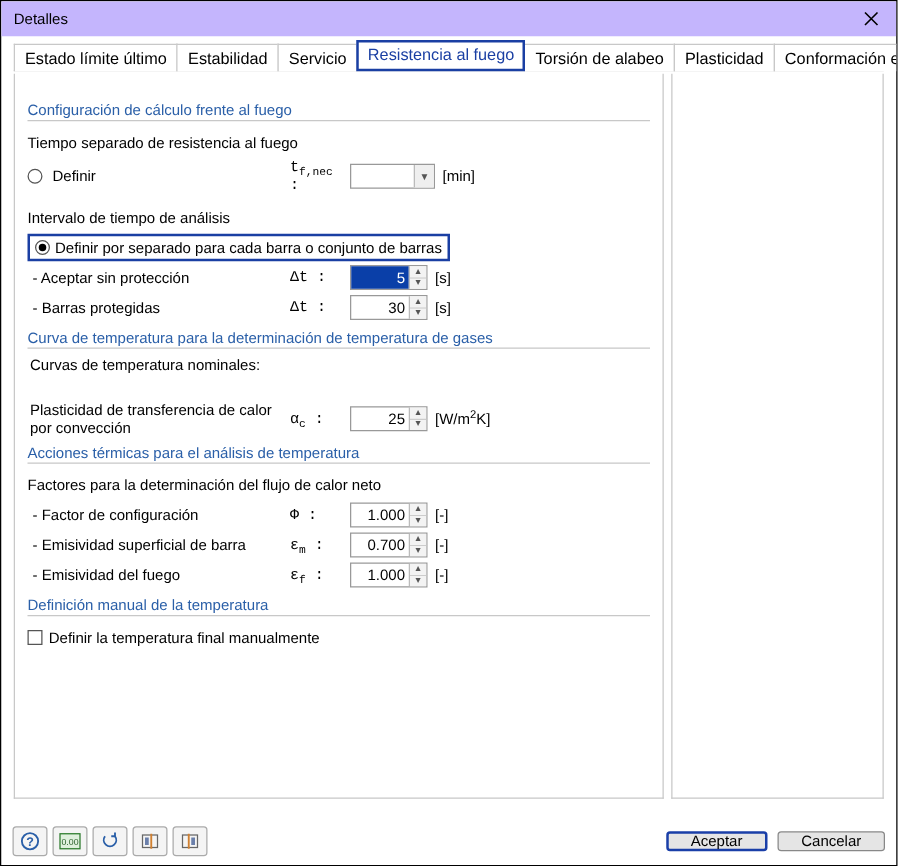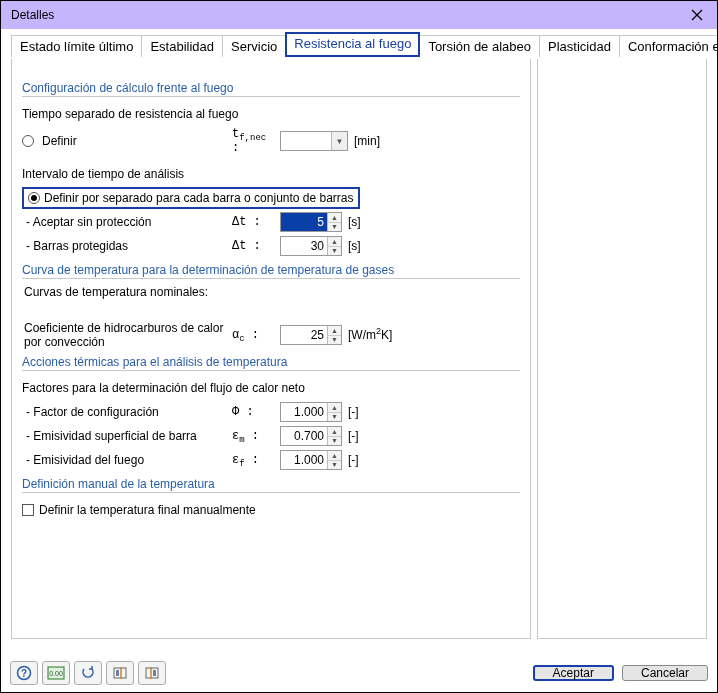--- a/index.html
+++ b/index.html
@@ -290,21 +290,21 @@
             </div>
         </div>
         <div class="col-unit">[s]</div>
       </div>
 
       <div class="section-title">Curva de temperatura para la determinación de temperatura de gases</div>
       <div class="row" style="align-items:flex-start;">
         <div class="col-label" style="width:240px;">Curvas de temperatura nominales:</div>
       </div>
       <div class="row" style="margin-top:14px;align-items:center;">
-        <div class="col-label" style="width:210px;">Coeficiente de hidrocarburos de calor por convección</div>
+        <div class="col-label" style="width:210px;">Plasticidad de transferencia de calor por convección</div>
         <div class="col-sym"><span>α<sub>c</sub> :</span></div>
         <div class="spinner-wrap">
           <input type="text" value="25" style="">
           <div class="spin-btns">
               <div>▲</div>
               <div>▼</div>
             </div>
         </div>
         <div class="col-unit">[W/m<sup>2</sup>K]</div>
       </div>

